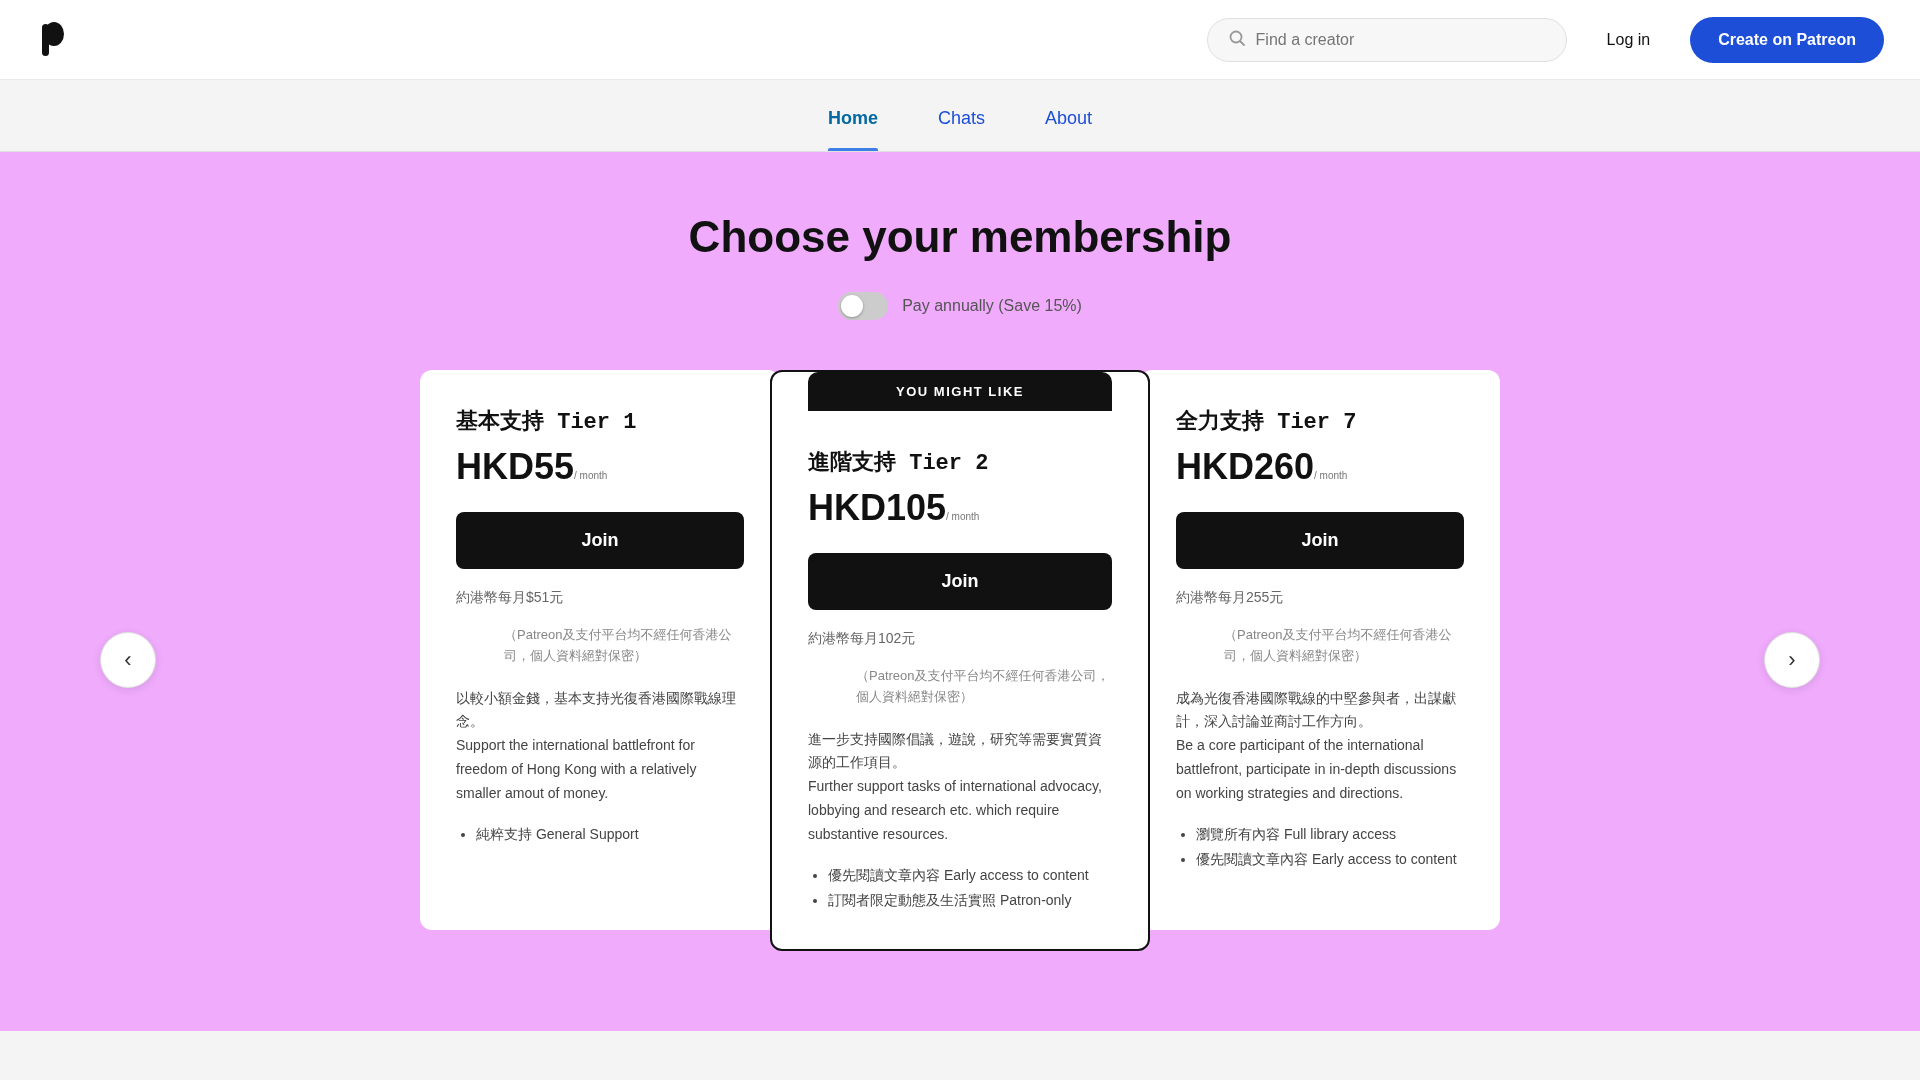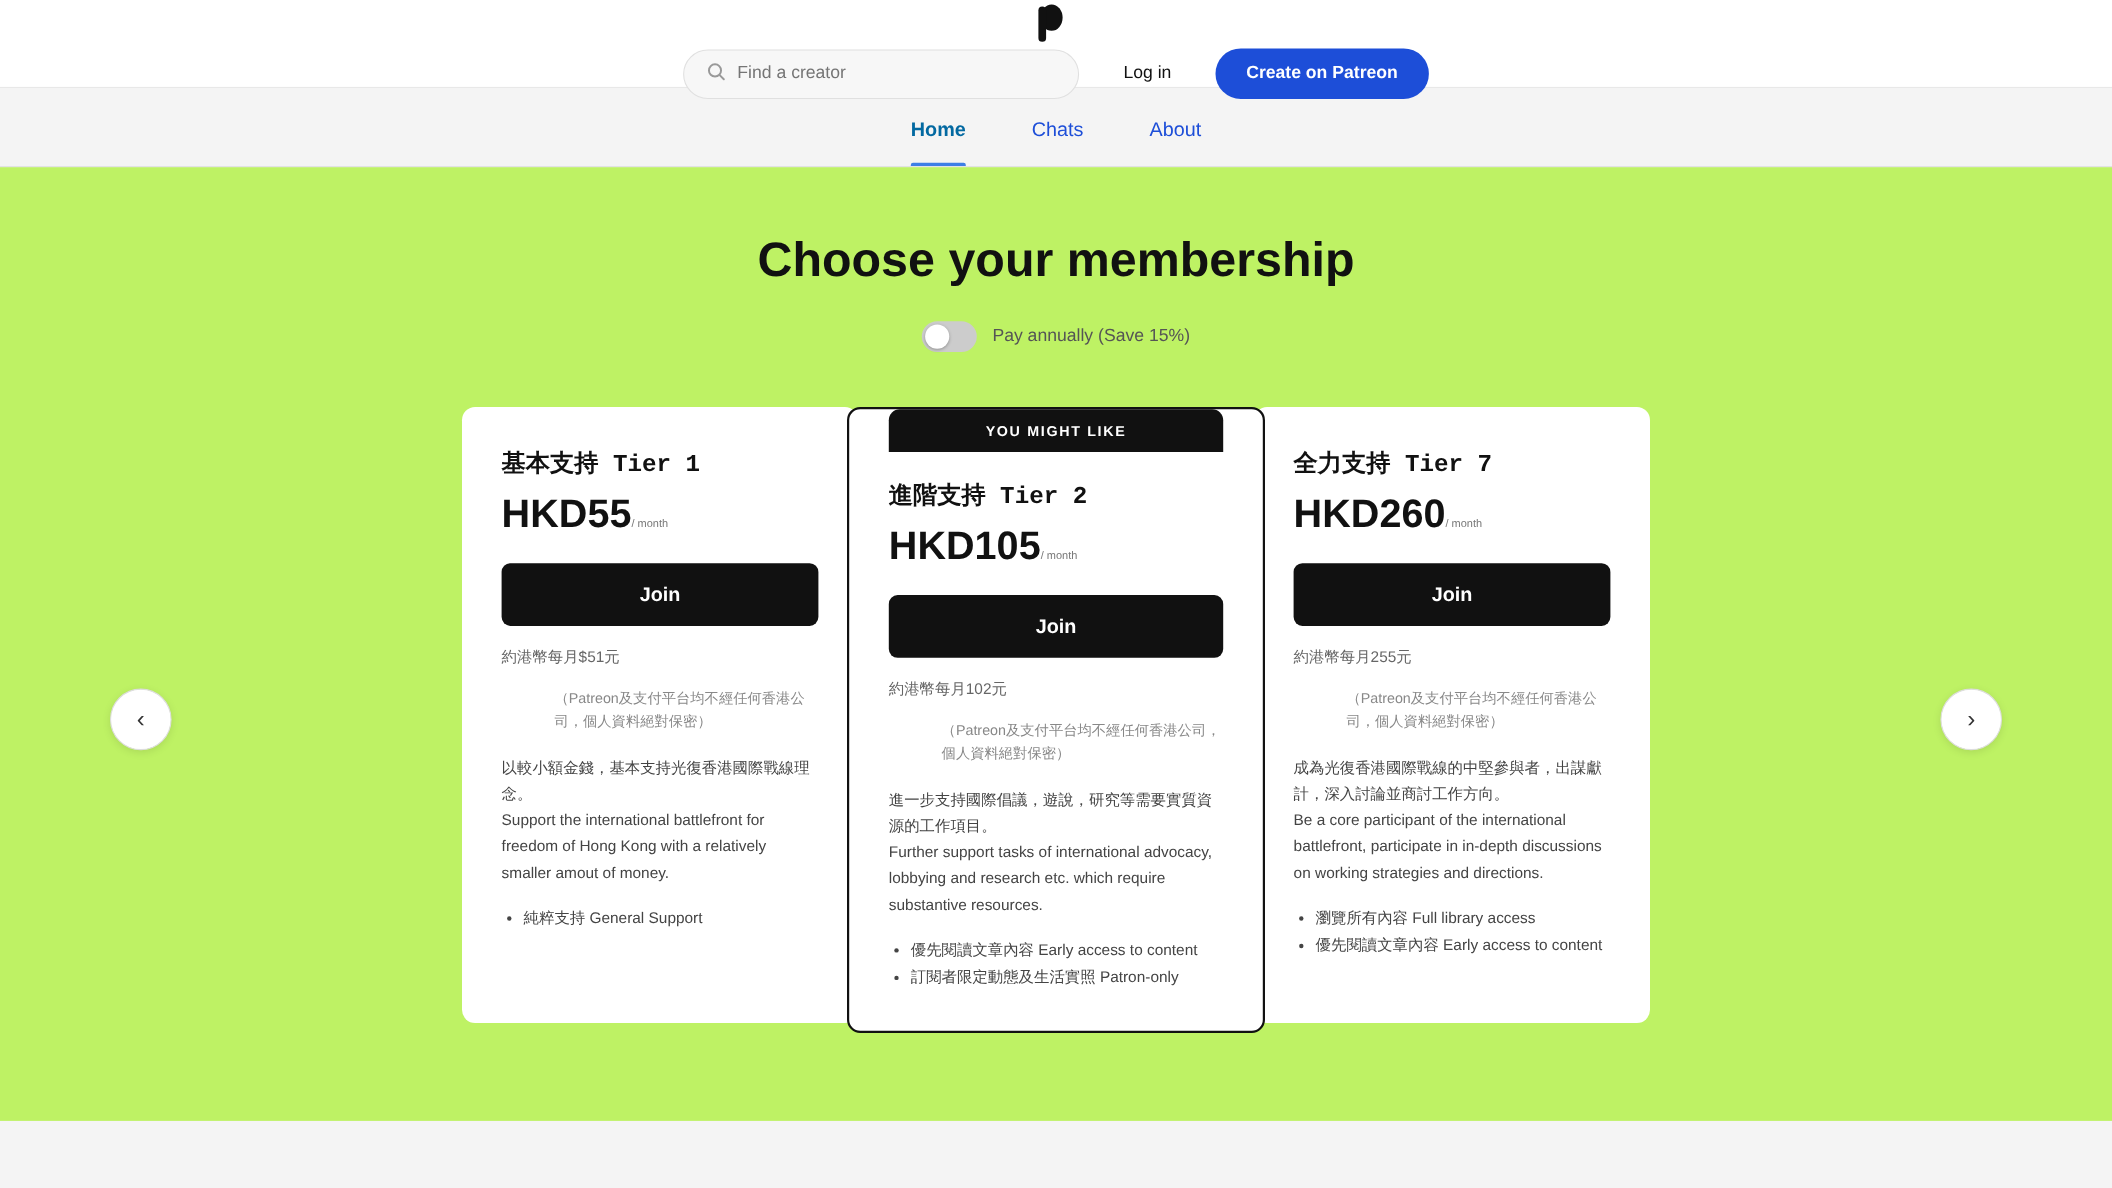--- a/index.html
+++ b/index.html
@@ -13,21 +13,20 @@
 
     
     header {
       background: #fff;
       display: flex;
       align-items: center;
       justify-content: space-between;
       padding: 0 36px;
       height: 80px;
       border-bottom: 1px solid #e8e8e8;
-      flex-direction: column;
     }
     .logo {
       display: flex;
       align-items: center;
     }
     .logo svg {
       width: 44px;
       height: 44px;
     }
 
@@ -106,21 +105,21 @@
       left: 0;
       right: 0;
       height: 3px;
       background: #3d7fe6;
       border-radius: 2px 2px 0 0;
     }
 
     
     main {
       padding: 60px 40px 80px;
-      background: #bef264;
+      background: #f0abfc;
     }
     h1.page-title {
       text-align: center;
       font-size: 44px;
       font-weight: 700;
       color: #111;
       margin-bottom: 30px;
     }
 
     
@@ -211,21 +210,21 @@
     }
     .featured-badge {
       background: #111;
       color: #fff;
       text-align: center;
       font-size: 13px;
       font-weight: 700;
       letter-spacing: 1.5px;
       padding: 12px;
       border-radius: 10px 10px 0 0;
-      margin-bottom: 24px;
+      margin-bottom: 36px;
     }
     .tier-name {
       font-size: 22px;
       font-weight: 700;
       color: #111;
       margin-bottom: 10px;
       font-family: Liberation Mono, monospace;
     }
     .tier-price {
       font-size: 36px;

